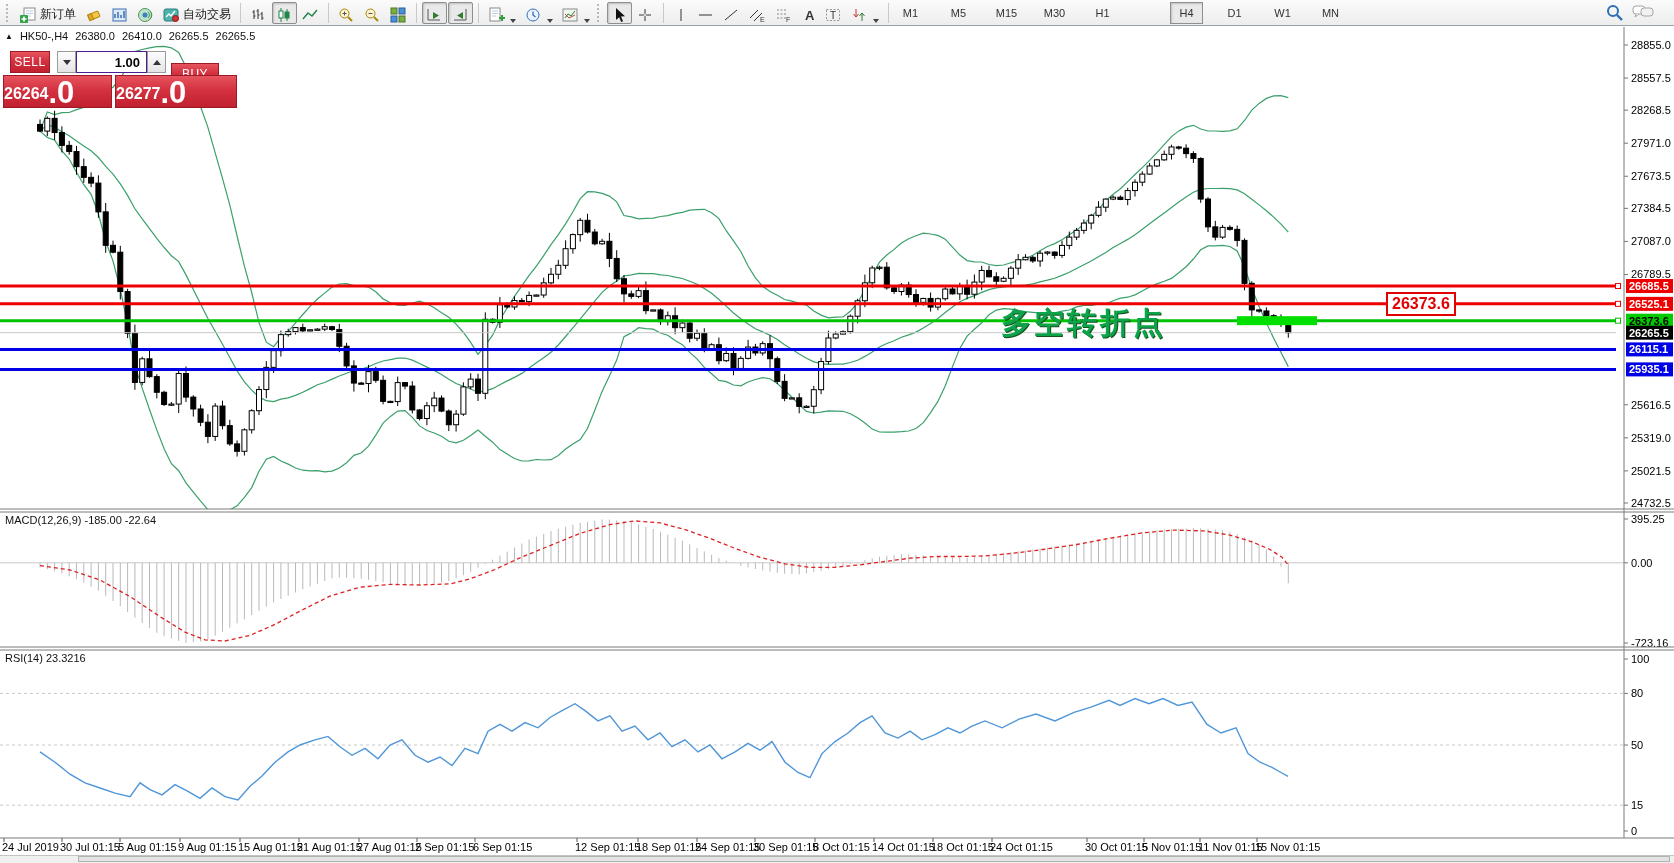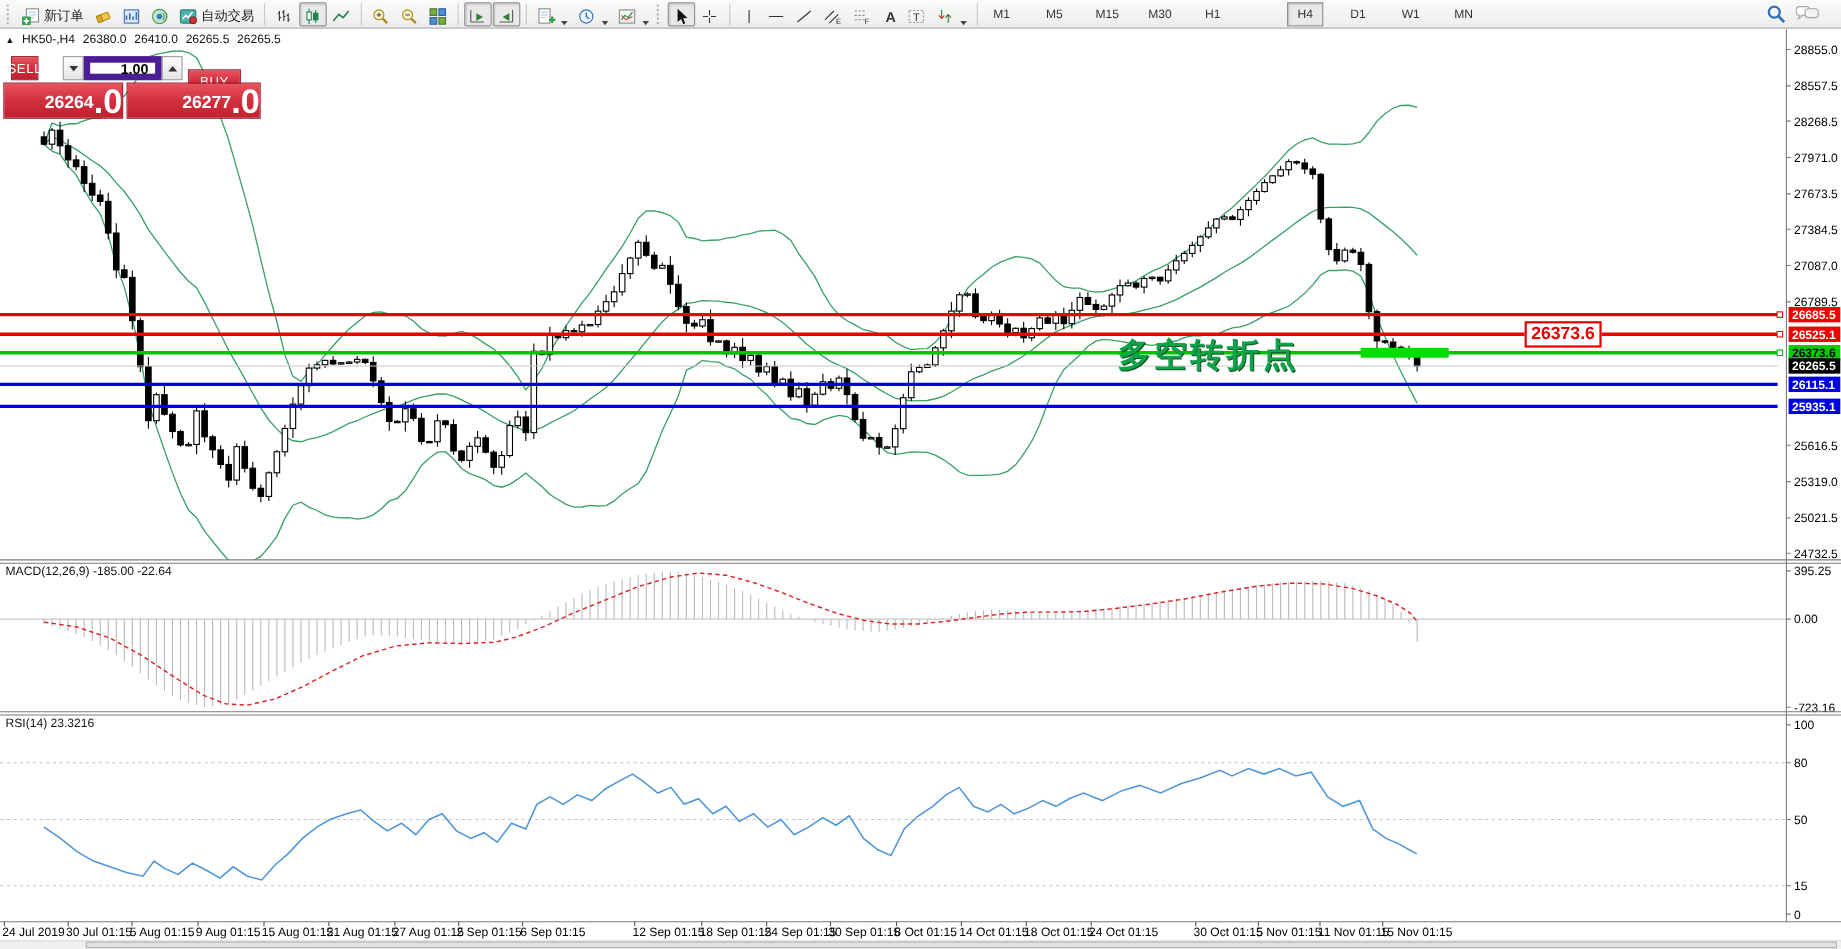--- a/index.html
+++ b/index.html
@@ -23,44 +23,44 @@
          border-top:4px solid #444;margin-left:2px;}
   .tb-right{margin-left:auto;display:flex;align-items:center;gap:8px;margin-right:16px;}
   
   .ov{position:absolute;z-index:20;}
   #ohlc-title{left:5px;top:30px;font:11px "Liberation Sans",sans-serif;color:#111;
               display:flex;gap:7px;align-items:center;z-index:18;}
   #ohlc-title .tri{font-size:8px;}
   
   .redface{background:linear-gradient(180deg,#e6545e 0%,#d43241 45%,#c1202f 100%);
            border:1px solid #9a1a26;color:#fff;box-sizing:border-box;}
-  #sell-btn{left:10px;top:51px;width:25px;height:22px;font:12px "Liberation Sans",sans-serif;
+  #sell-btn{left:10px;top:51px;width:40px;height:22px;font:12px "Liberation Sans",sans-serif;
             display:flex;align-items:center;justify-content:center;letter-spacing:.5px;cursor:pointer;}
   #buy-btn{left:171px;top:51px;width:48px;height:22px;font:12px "Liberation Sans",sans-serif;
            display:flex;align-items:center;justify-content:center;letter-spacing:.5px;cursor:pointer;margin-top:12px;}
   .stepbtn{background:linear-gradient(#fdfdfd,#e4e4e4);border:1px solid #9b9b9b;box-sizing:border-box;
            display:flex;align-items:center;justify-content:center;cursor:pointer;}
   #vol-down{left:57px;top:51px;width:19px;height:22px;}
   #vol-up{left:147px;top:51px;width:19px;height:22px;}
-  #vol-input{left:76px;top:51px;width:71px;height:22px;background:#fff;border:6px solid #4c1d95;
+  #vol-input{left:76px;top:51px;width:71px;height:22px;background:#fff;border:1px solid #4c1d95;
              box-sizing:border-box;font:bold 13px "Liberation Sans",sans-serif;text-align:right;
              padding:0 6px 0 0;display:flex;align-items:center;justify-content:flex-end;}
   .arrow-dn{width:0;height:0;border-left:4px solid transparent;border-right:4px solid transparent;border-top:5px solid #333;}
   .arrow-up{width:0;height:0;border-left:4px solid transparent;border-right:4px solid transparent;border-bottom:5px solid #333;}
-  .bigprice{display:flex;align-items:flex-end;justify-content:flex-end;cursor:pointer;}
+  .bigprice{display:flex;align-items:flex-end;justify-content:flex-start;cursor:pointer;}
   #sell-box{left:3px;top:75px;width:109px;height:33px;}
-  #buy-box{left:115px;top:75px;width:122px;height:33px;padding-left:36px;}
+  #buy-box{left:115px;top:75px;width:122px;height:33px;}
   .bp-small{font:bold 16px "Liberation Sans",sans-serif;padding-bottom:4px;}
   .bp-big{font:bold 31px "Liberation Sans",sans-serif;line-height:28px;}
   
   #macd-label{left:5px;top:514px;font:11px "Liberation Sans",sans-serif;color:#111;z-index:18;}
   #rsi-label{left:5px;top:652px;font:11px "Liberation Sans",sans-serif;color:#111;z-index:18;}
   
   #annot{left:1001px;top:303px;font:bold 30px "Liberation Sans",sans-serif;color:#0ca44a;
-         letter-spacing:3px;text-shadow:1px 1px 0 #19511f;white-space:nowrap;margin-left:15px;}
+         letter-spacing:3px;text-shadow:1px 1px 0 #19511f;white-space:nowrap;}
   #callout{left:1386px;top:292px;border:2px solid #e20000;background:#fff;color:#e20000;
            font:bold 16px "Liberation Sans",sans-serif;padding:0 4px;line-height:20px;}
   
   #hscroll{left:0;top:856px;width:1674px;height:7px;background:#f0f0f0;z-index:15;}
   #hscroll .thumb{position:absolute;left:78px;top:0;width:1592px;height:6px;background:#e3e3e3;
                   border:1px solid #b3b3b3;box-sizing:border-box;}
   .ic{display:inline-block;}
 </style>
 </head>
 <body>

